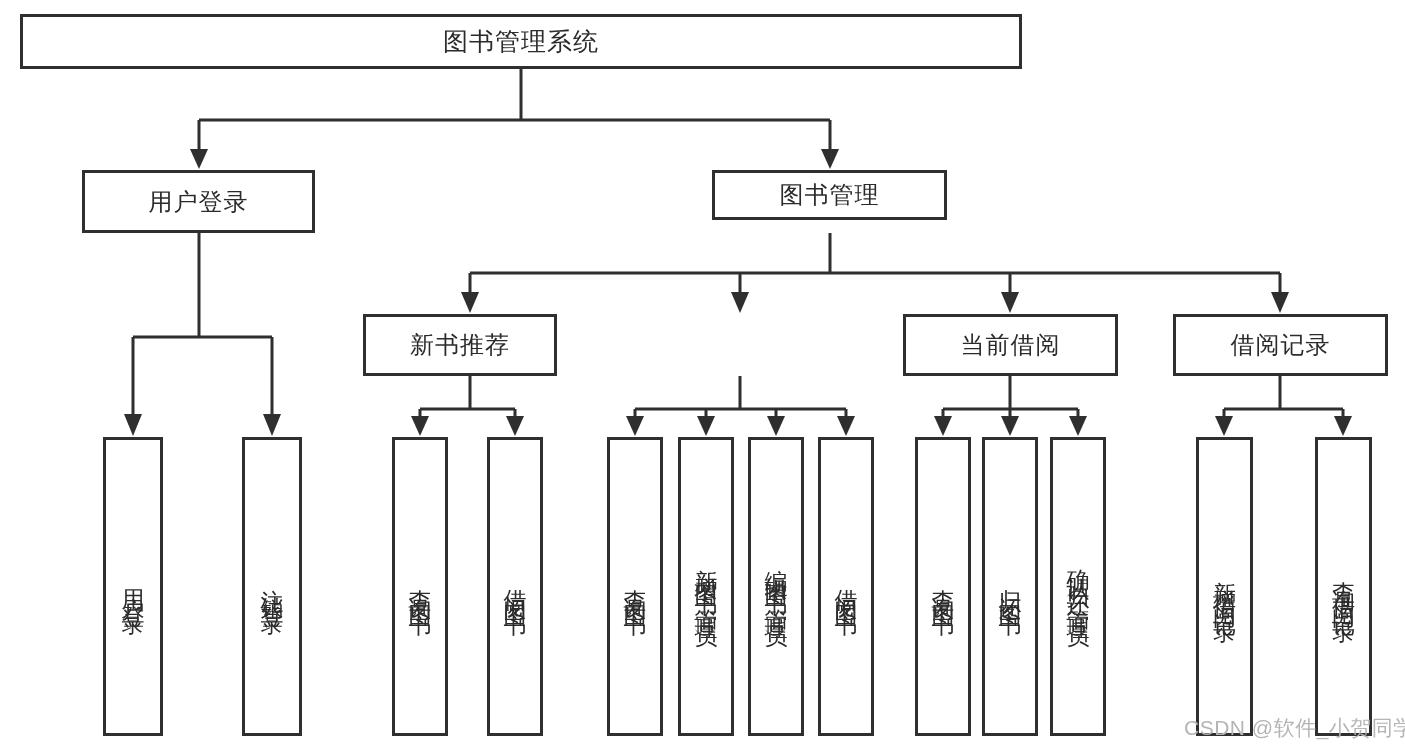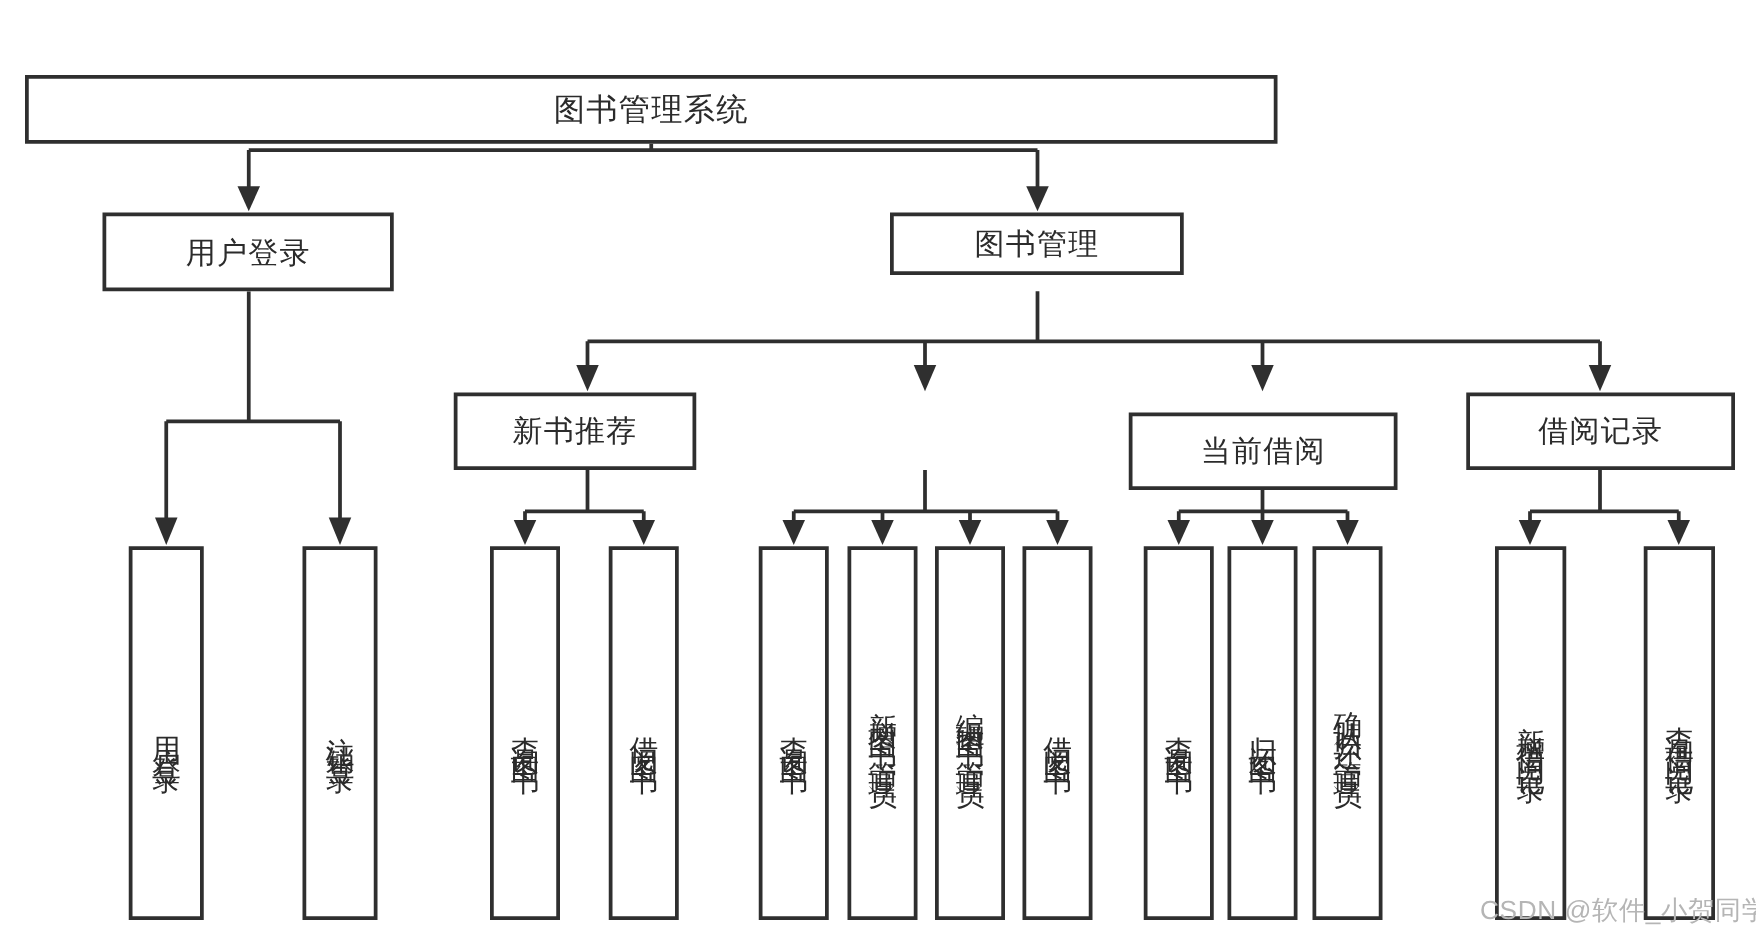--- a/index.html
+++ b/index.html
@@ -41,26 +41,26 @@
     color:var(--text);
     line-height:1;
     white-space:nowrap;
   }
   .watermark{
     position:absolute;left:1184px;top:714px;
     font-size:21px;color:var(--watermark);
     white-space:nowrap;z-index:3;letter-spacing:0.5px;
   }
   
-  .n-root{left:20px;top:14px;width:1002px;height:55px;margin-top:46px;}
+  .n-root{left:20px;top:14px;width:1002px;height:55px;}
   .n-user-login{left:82px;top:170px;width:233px;height:63px;}
   .n-book-mgmt{left:712px;top:170px;width:235px;height:50px;}
   .n-new-book{left:363px;top:314px;width:194px;height:62px;}
   .n-borrowing{left:633px;top:314px;width:215px;height:62px;}
-  .n-current{left:903px;top:314px;width:215px;height:62px;margin-top:16px;}
+  .n-current{left:903px;top:314px;width:215px;height:62px;}
   .n-records{left:1173px;top:314px;width:215px;height:62px;}
   .leaf{top:437px;height:299px;}
   .n-leaf-user-login{left:103px;width:60px;}
   .n-leaf-logout{left:242px;width:60px;}
   .n-leaf-nbr-query{left:392px;width:56px;}
   .n-leaf-nbr-borrow{left:487px;width:56px;}
   .n-leaf-bb-query{left:607px;width:56px;}
   .n-leaf-bb-add{left:678px;width:56px;}
   .n-leaf-bb-edit{left:748px;width:56px;}
   .n-leaf-bb-borrow{left:818px;width:56px;}

